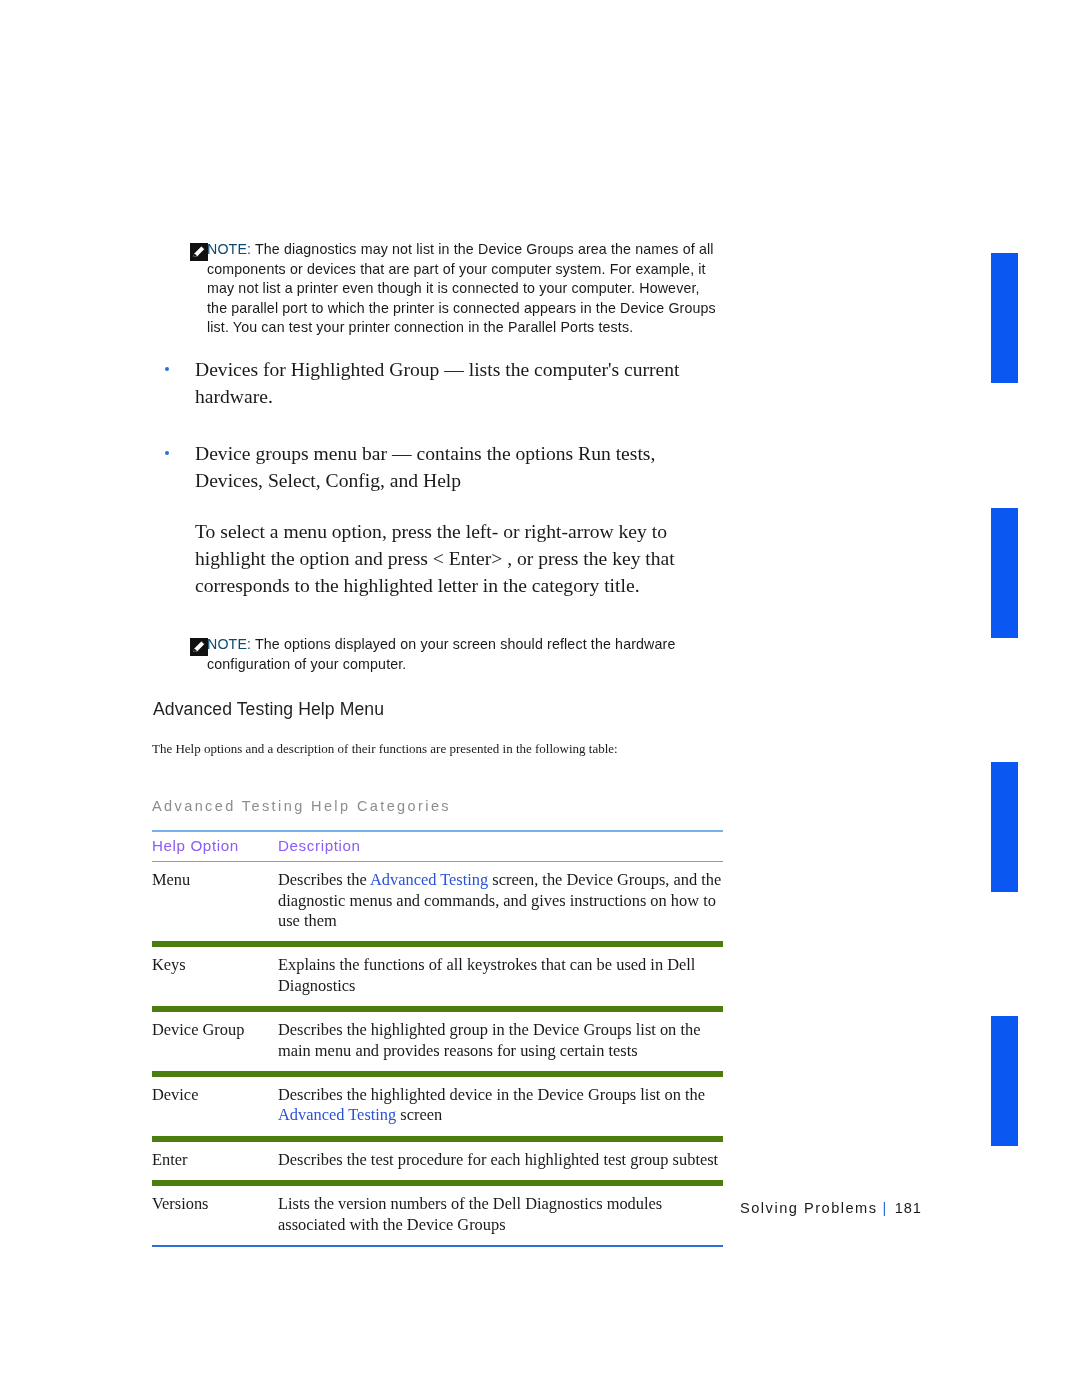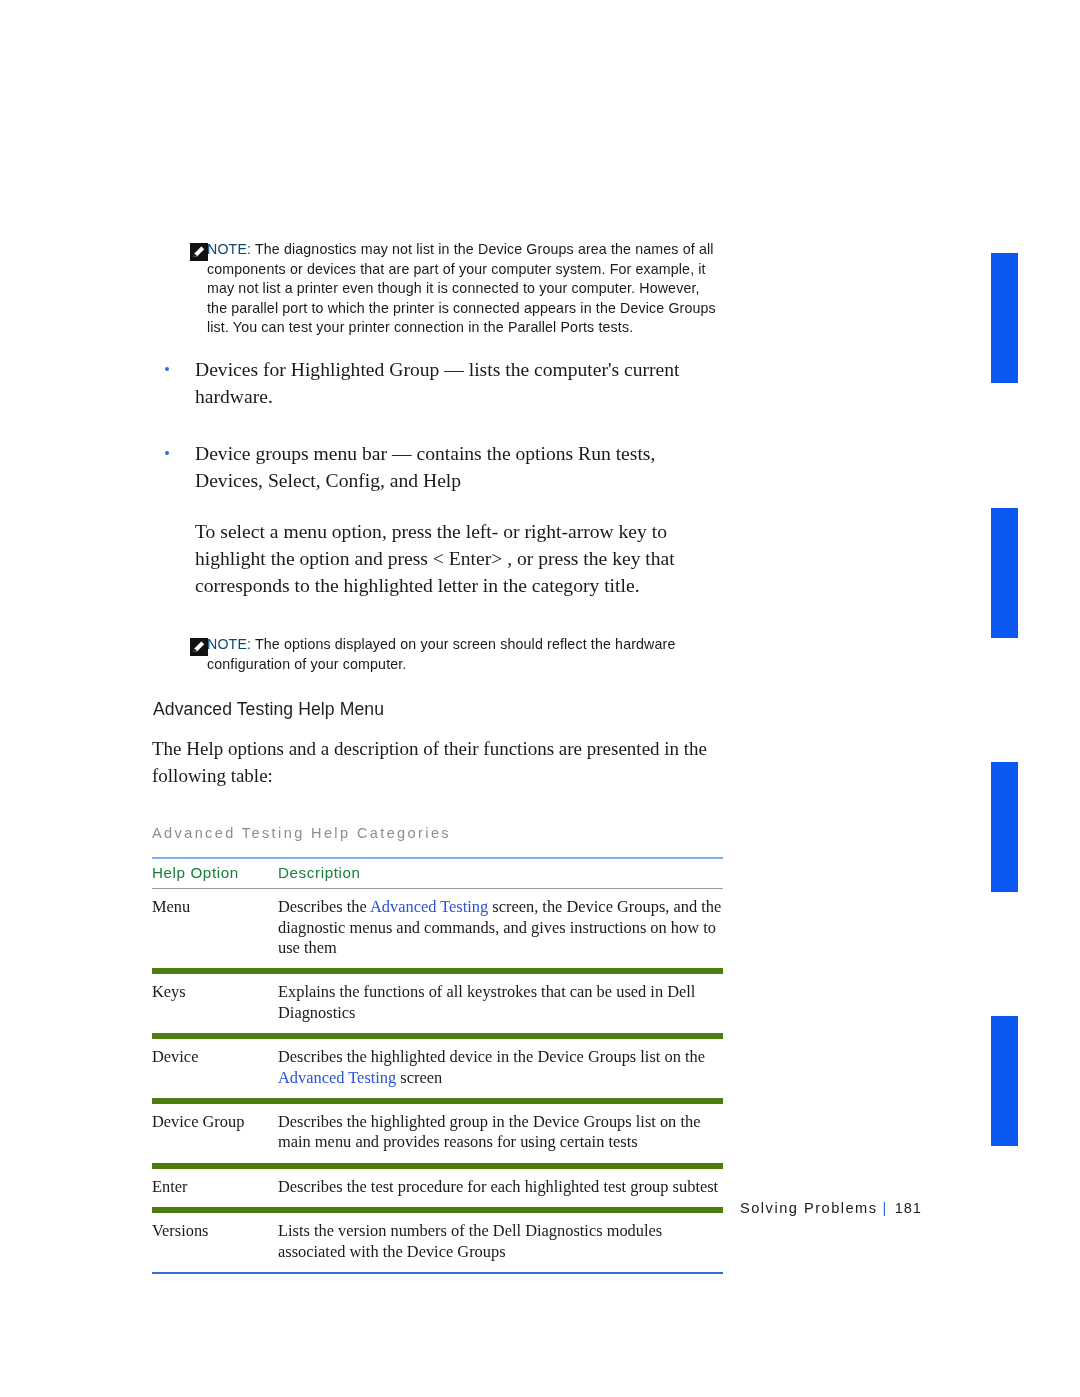--- a/index.html
+++ b/index.html
@@ -99,21 +99,21 @@
   .h-sub {
     font-family: "Liberation Sans", "DejaVu Sans", sans-serif;
     font-size: 17.6px;
     font-weight: normal;
     color: #231f20;
     margin: 1px;
     letter-spacing: 0.1px;
   }
 
   .body-para {
-    font-size: 19px;
+    font-size: 13px;
     line-height: 27px;
     color: #1a1a1a;
   }
 
   
   .table-caption {
     font-family: "Liberation Sans", "DejaVu Sans", sans-serif;
     font-size: 14.5px;
     color: #8d8d8d;
     letter-spacing: 2.4px;
@@ -121,21 +121,21 @@
 
   table.helptable {
     border-collapse: collapse;
     width: 563px;
     table-layout: fixed;
   }
   table.helptable thead th {
     font-family: "Liberation Sans", "DejaVu Sans", sans-serif;
     font-size: 15.2px;
     font-weight: normal;
-    color: #15803d;
+    color: #8b5cf6;
     text-align: left;
     padding: 5px 0 7px 0;
     letter-spacing: 0.6px;
     border-top: 2px solid #79b2e8;
     border-bottom: 1px solid #9a9a9a;
     vertical-align: bottom;
   }
   table.helptable tbody td {
     font-size: 16.4px;
     line-height: 20.4px;
@@ -262,26 +262,26 @@
       <tbody>
         <tr>
           <td class="col-opt">Menu</td>
           <td class="col-desc"><span>Describes the </span><span class="doclink">Advanced Testing</span><span> screen, the Device Groups, and the diagnostic menus and commands, and gives instructions on how to use them</span></td>
         </tr>
         <tr>
           <td class="col-opt">Keys</td>
           <td class="col-desc"><span>Explains the functions of all keystrokes that can be used in Dell Diagnostics</span><span class="doclink"></span><span></span></td>
         </tr>
         <tr>
+          <td class="col-opt">Device Group</td>
+          <td class="col-desc"><span>Describes the highlighted group in the Device Groups list on the main menu and provides reasons for using certain tests</span><span class="doclink"></span><span></span></td>
+        </tr>
+        <tr>
           <td class="col-opt">Device</td>
           <td class="col-desc"><span>Describes the highlighted device in the Device Groups list on the </span><span class="doclink">Advanced Testing</span><span> screen</span></td>
-        </tr>
-        <tr>
-          <td class="col-opt">Device Group</td>
-          <td class="col-desc"><span>Describes the highlighted group in the Device Groups list on the main menu and provides reasons for using certain tests</span><span class="doclink"></span><span></span></td>
         </tr>
         <tr>
           <td class="col-opt">Enter</td>
           <td class="col-desc"><span>Describes the test procedure for each highlighted test group subtest</span><span class="doclink"></span><span></span></td>
         </tr>
         <tr>
           <td class="col-opt">Versions</td>
           <td class="col-desc"><span>Lists the version numbers of the Dell Diagnostics modules associated with the Device Groups</span><span class="doclink"></span><span></span></td>
         </tr>
       </tbody>

